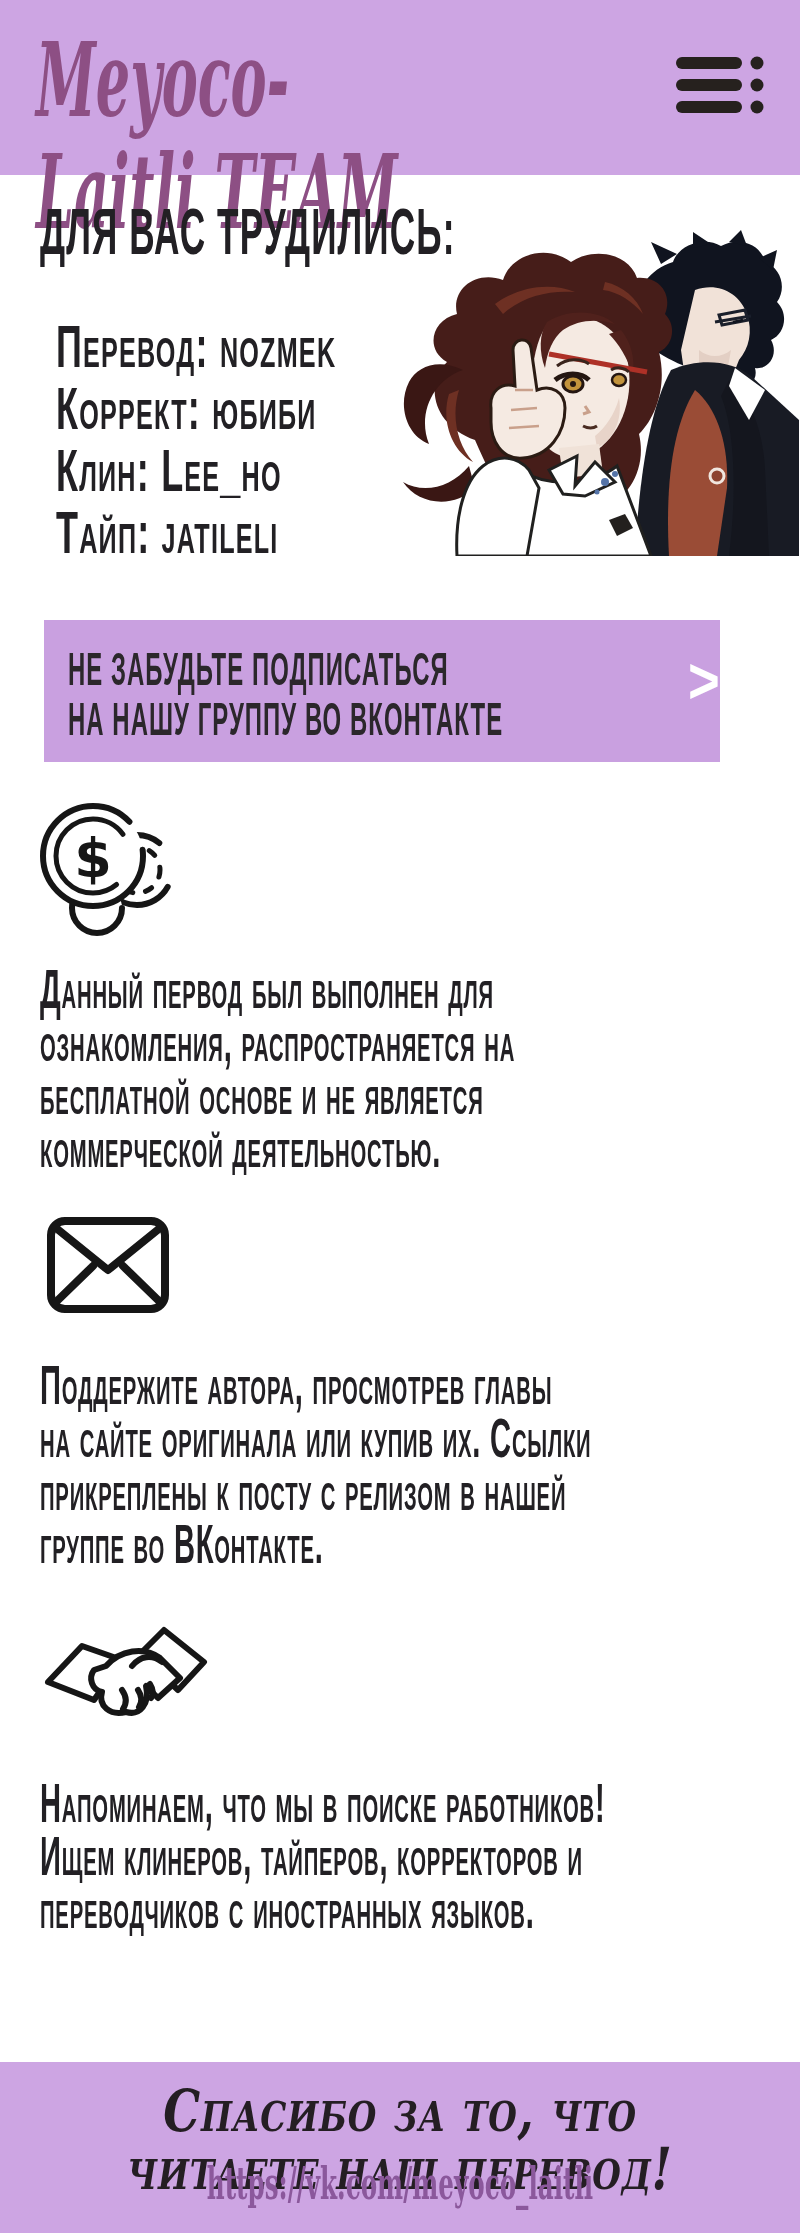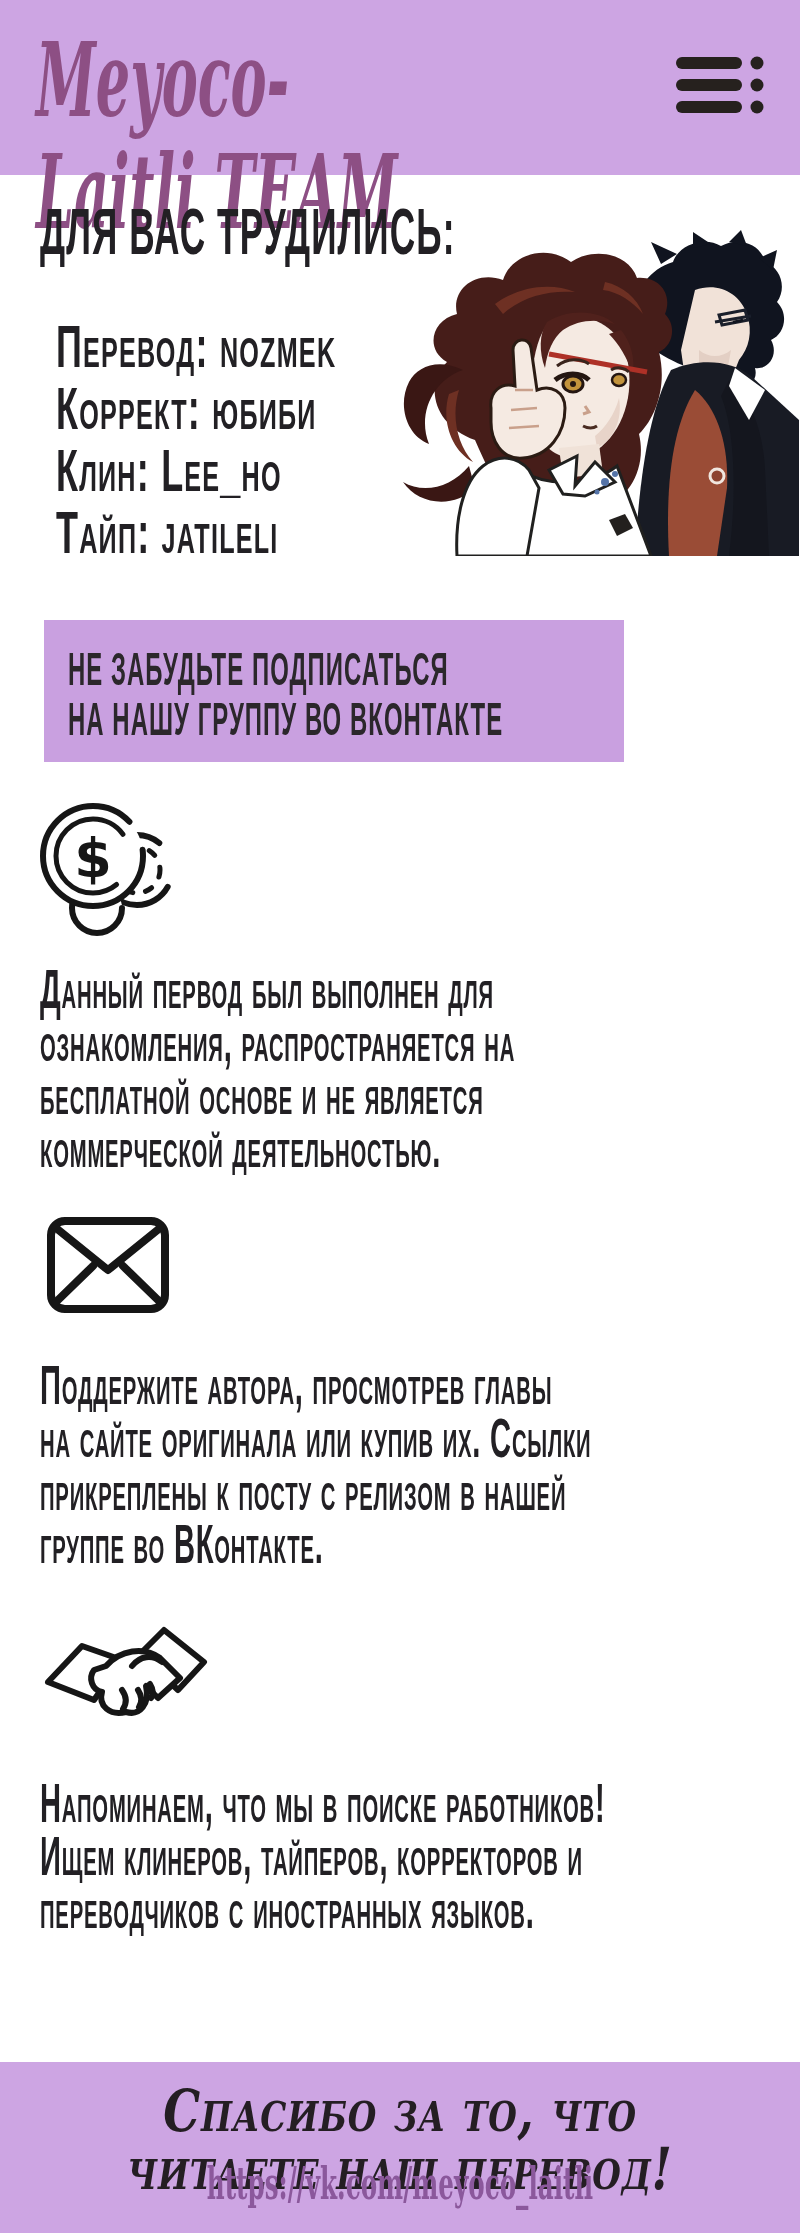--- a/index.html
+++ b/index.html
@@ -13,21 +13,21 @@
          font-weight:bold;font-size:102px;line-height:1.1;color:#8d4f84;
          transform:scaleX(.53);transform-origin:0 0;}
   .menu{position:absolute;left:676px;top:54px;cursor:pointer;}
   
   .h1{left:40px;top:200px;font-size:64px;line-height:1;letter-spacing:2px;font-weight:bold;
       transform:scaleX(.55);transform-origin:0 0;color:#222024;}
   .sc{font-variant:small-caps;}
   .credits{position:absolute;left:56px;top:316px;}
   .crline{font-size:60px;line-height:62px;letter-spacing:2px;font-weight:bold;white-space:nowrap;
           transform:scaleX(.6);transform-origin:0 0;color:#222024;}
-  .banner{position:absolute;left:44px;top:620px;width:580px;height:142px;background:#c9a0e0;cursor:pointer;}
+  .banner{position:absolute;left:44px;top:620px;width:676px;height:142px;background:#c9a0e0;cursor:pointer;}
   .bl{position:relative;left:24px;font-size:46px;line-height:50px;letter-spacing:2px;font-weight:bold;
       white-space:nowrap;transform:scaleX(.52);transform-origin:0 0;color:#2b272b;}
   .bl.first{margin-top:24px;}
   .chev{position:absolute;left:644px;top:24px;font-size:64px;font-weight:bold;color:#ffffff;
         transform:scaleX(.85);transform-origin:0 0;}
   .para{position:absolute;left:40px;}
   .pline{font-size:56px;line-height:53px;letter-spacing:1.5px;font-weight:bold;white-space:nowrap;
          transform:scaleX(.52);transform-origin:0 0;color:#222024;}
   .icon{position:absolute;}
   

